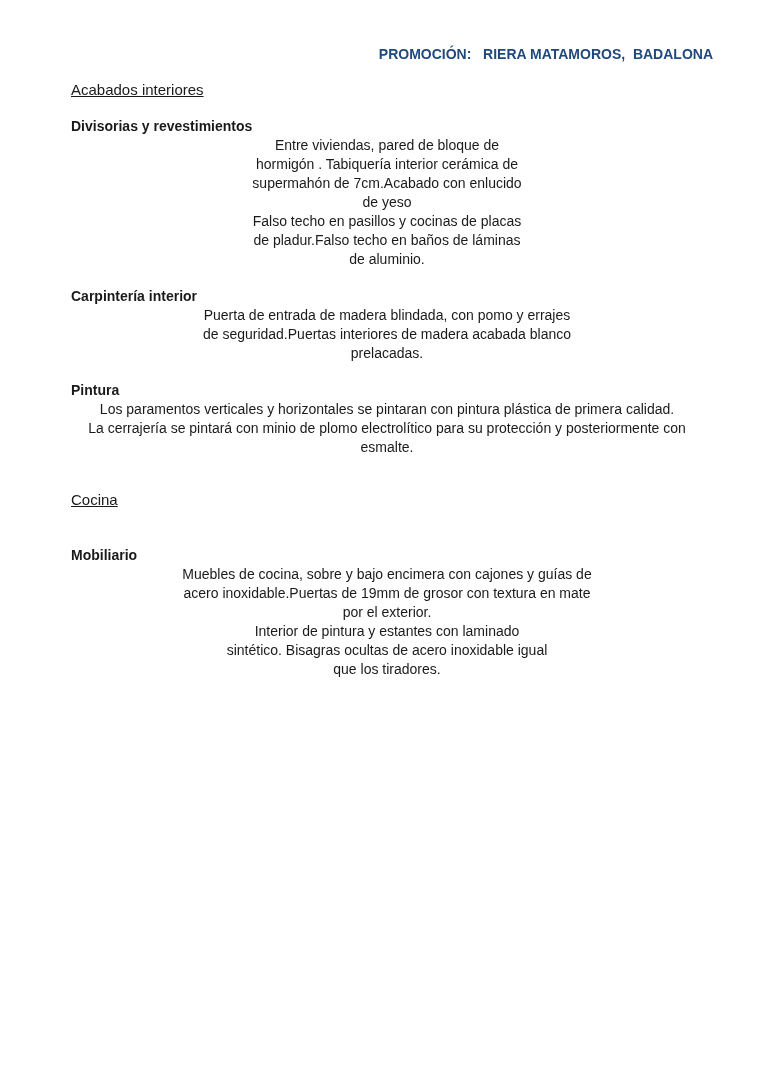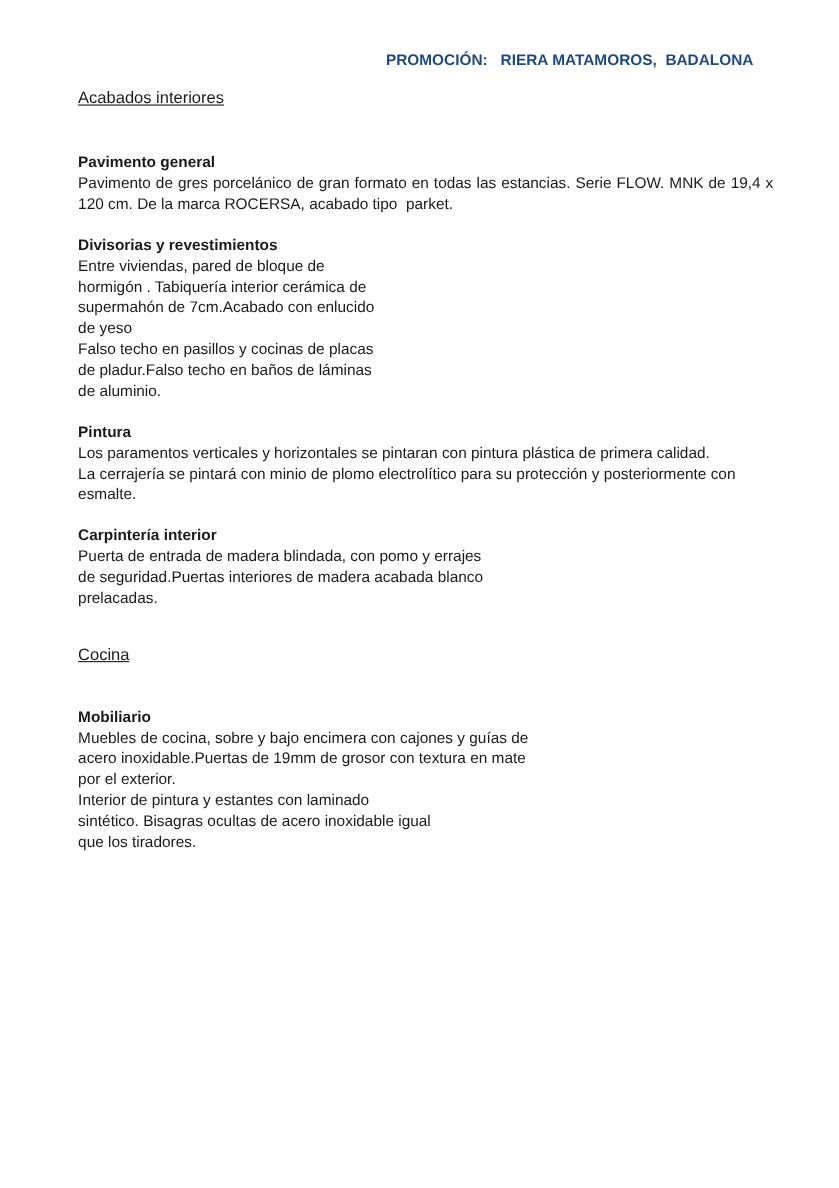--- a/index.html
+++ b/index.html
@@ -6,21 +6,21 @@
     margin: 0;
     padding: 0;
     background: #ffffff;
   }
   .page {
     position: relative;
     width: 763px;
     height: 1080px;
     background: #ffffff;
     box-sizing: border-box;
-    padding: 0 60px 0 71px;
+    padding: 0 32px 0 71px;
     overflow: hidden;
     font-family: "Liberation Sans", "DejaVu Sans", sans-serif;
     font-size: 14px;
     line-height: 19px;
     color: #1a1a1a;
   }
   .promo-header {
     margin-top: 45px;
     text-align: right;
     padding-right: 18px;
@@ -59,62 +59,59 @@
   .section h3 {
     margin: 0;
     font-size: 14px;
     font-weight: bold;
     line-height: 19px;
   }
   .section p {
     margin: 0;
     max-width: 632px;
     white-space: pre-wrap;
+    text-align: center;
   }
   .section p.justified {
     text-align: justify;
   }
 </style>
 </head>
 <body>
 
 <div class="page">
 
   <div class="promo-header">PROMOCIÓN:   RIERA MATAMOROS,  BADALONA</div>
 
 
   <div class="subsection first">Acabados interiores</div>
 
-  <div class="section gap-lg">
-    <h3>Pavimento general</h3>
-    <p class="justified">Pavimento de gres porcelánico de gran formato en todas las estancias. Serie FLOW. MNK de 19,4 x 120 cm. De la marca ROCERSA, acabado tipo  parket.</p>
-  </div>
 
   <div class="section">
     <h3>Divisorias y revestimientos</h3>
     <p>Entre viviendas, pared de bloque de
 hormigón . Tabiquería interior cerámica de
 supermahón de 7cm.Acabado con enlucido
 de yeso
 Falso techo en pasillos y cocinas de placas
 de pladur.Falso techo en baños de láminas
 de aluminio.</p>
   </div>
 
   <div class="section">
-    <h3>Pintura</h3>
-    <p>Los paramentos verticales y horizontales se pintaran con pintura plástica de primera calidad.
-La cerrajería se pintará con minio de plomo electrolítico para su protección y posteriormente con esmalte.</p>
-  </div>
-
-  <div class="section">
     <h3>Carpintería interior</h3>
     <p>Puerta de entrada de madera blindada, con pomo y errajes
 de seguridad.Puertas interiores de madera acabada blanco
 prelacadas.</p>
+  </div>
+
+  <div class="section">
+    <h3>Pintura</h3>
+    <p>Los paramentos verticales y horizontales se pintaran con pintura plástica de primera calidad.
+La cerrajería se pintará con minio de plomo electrolítico para su protección y posteriormente con esmalte.</p>
   </div>
 
   <div class="subsection second">Cocina</div>
 
   <div class="section gap-xl">
     <h3>Mobiliario</h3>
     <p>Muebles de cocina, sobre y bajo encimera con cajones y guías de
 acero inoxidable.Puertas de 19mm de grosor con textura en mate
 por el exterior.
 Interior de pintura y estantes con laminado

